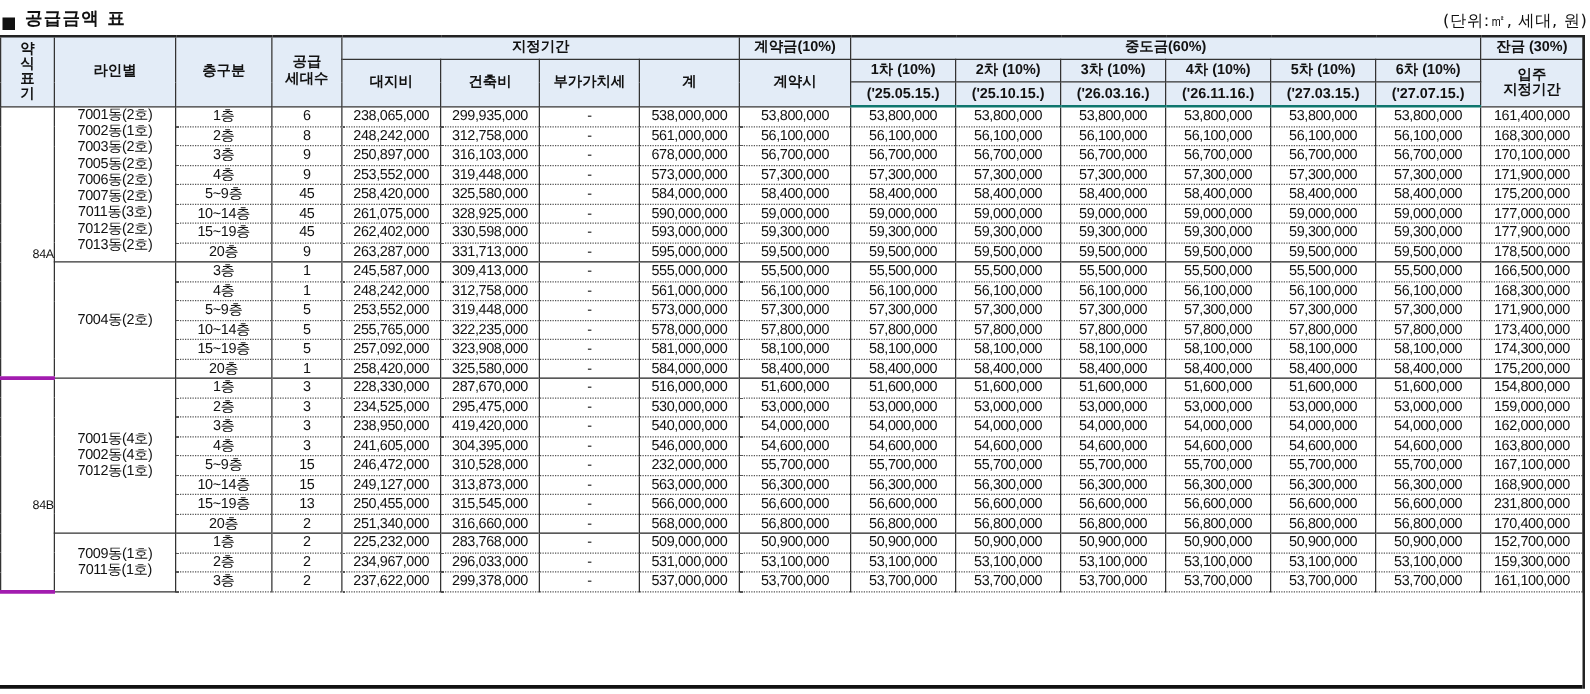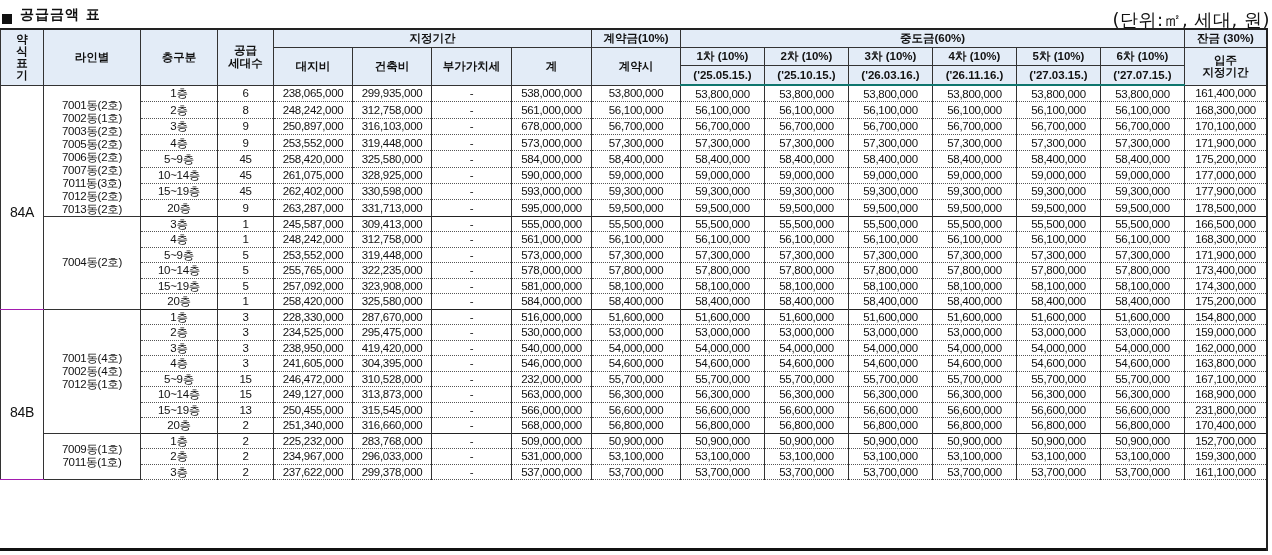--- a/index.html
+++ b/index.html
@@ -1,28 +1,28 @@
 <!DOCTYPE html>
 <html><head>
 <meta charset="utf-8">
 <style>
   html, body { margin:0; padding:0; background:#ffffff; }
   body { width:1272px; height:555px; overflow:hidden; position:relative; font-family:"DejaVu Sans", sans-serif; color:#111; }
   .title-bar { position:absolute; left:2px; top:4px; height:20px; display:flex; align-items:flex-end; }
   .title-square { width:10px; height:10px; background:#111; margin-right:8px; }
   .title-text { font-size:14px; font-weight:bold; letter-spacing:1px; }
-  .unit-note { position:absolute; right:2px; top:8px; font-size:18px; letter-spacing:0.5px; }
+  .unit-note { position:absolute; right:2px; top:8px; font-size:13px; letter-spacing:0.5px; }
   table.price { position:absolute; left:0; top:28px; width:1266px; border-collapse:collapse; table-layout:fixed; font-family:"Liberation Sans", sans-serif; font-size:11px; }
   table.price th { background:#e3ecf7; font-weight:bold; border:1px solid #333; padding:0; text-align:center; vertical-align:middle; font-size:11.5px; line-height:13px; }
   table.price thead tr.top-row th { border-top:2px solid #222; }
   table.price thead tr.h1 th { height:17px; }
   table.price thead tr.h2 th { height:17px; }
   table.price thead tr.h3 th { height:18px; }
   table.price td { border-left:1px solid #333; border-right:1px solid #333; border-top:1px dotted #555; border-bottom:1px dotted #555; text-align:center; padding:0; height:14.5px; line-height:14px; font-size:11.5px; letter-spacing:-0.3px; white-space:nowrap; }
-  table.price td.type-cell { border-top:1px solid #333; border-bottom:1px solid #a21caf; font-size:14px; vertical-align:middle; }
+  table.price td.type-cell { border-top:1px solid #333; border-bottom:3px solid #a21caf; font-size:10px; vertical-align:middle;text-align:right; }
   table.price td.line-cell { border-top:1px solid #333; border-bottom:1px solid #333; vertical-align:middle; line-height:13px; white-space:normal; }
   table.price tr.group-start td { border-top:1.5px solid #222; }
   table.price thead tr.h3 th { border-bottom:2px solid #0f766e; }
   .vert { display:flex; flex-direction:column; align-items:center; line-height:12px; }
   .bottom-rule { position:absolute; left:0; top:548px; width:1266px; height:3px; background:#111; }
   .right-frame { position:absolute; left:1266px; top:28px; width:2px; height:523px; background:#222; }
 </style>
 </head>
 <body>
 
@@ -94,21 +94,21 @@
       <th>('25.10.15.)</th>
       <th>('26.03.16.)</th>
       <th>('26.11.16.)</th>
       <th>('27.03.15.)</th>
       <th>('27.07.15.)</th>
     </tr>
   </thead>
   <tbody id="tbody">
       <tr class="group-start">
         <td class="type-cell" rowspan="14" style="vertical-align: bottom; padding-bottom: 90px;">84A</td>
-        <td class="line-cell" rowspan="8" style="vertical-align: top; padding-top: 13px;">
+        <td class="line-cell" rowspan="8" style="vertical-align: top; padding-top: 0;">
           <div>7001동(2호)</div>
           <div>7002동(1호)</div>
           <div>7003동(2호)</div>
           <div>7005동(2호)</div>
           <div>7006동(2호)</div>
           <div>7007동(2호)</div>
           <div>7011동(3호)</div>
           <div>7012동(2호)</div>
           <div>7013동(2호)</div>
         </td>

